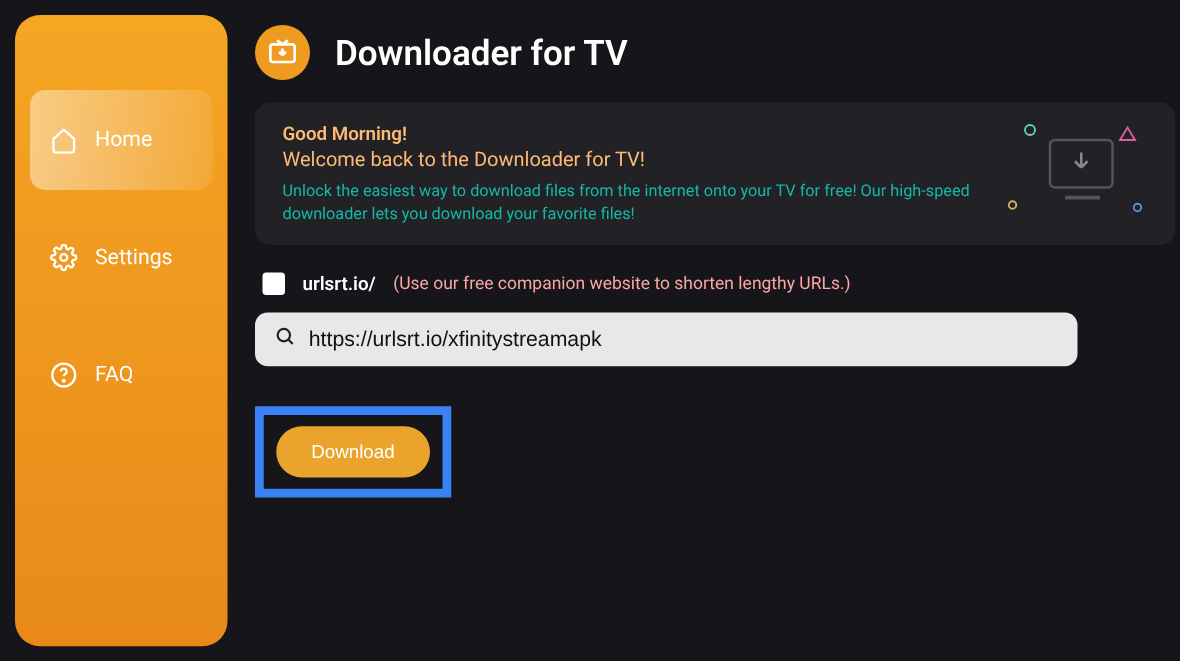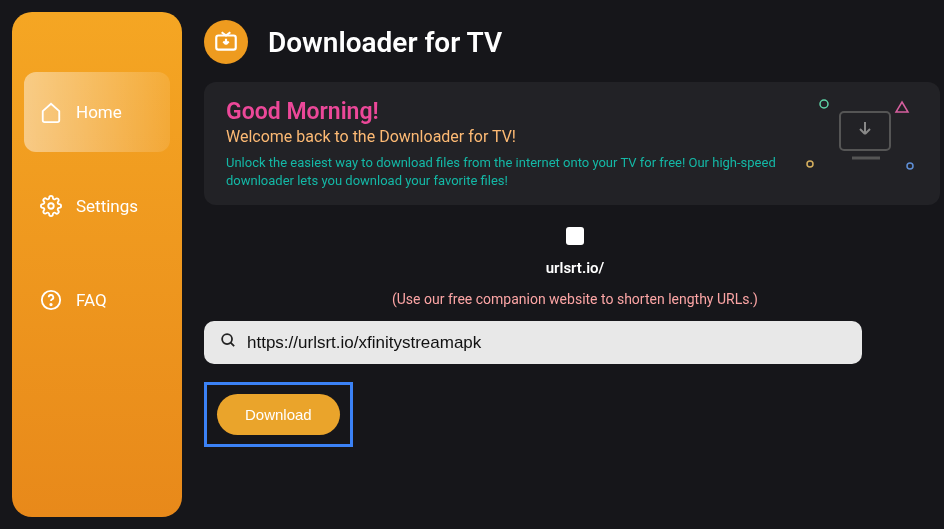--- a/index.html
+++ b/index.html
@@ -60,23 +60,23 @@
   color: #fff;
 }
 .welcome-card {
   background: #222226;
   border-radius: 12px;
   padding: 16px 22px;
   position: relative;
   overflow: hidden;
 }
 .greeting {
-  font-size: 23px;
+  font-size: 15px;
   font-weight: 600;
-  color: #ec4899;
+  color: #fdba74;
 }
 .welcome-sub {
   font-size: 16px;
   color: #fdba74;
   margin-top: 2px;
 }
 .welcome-desc {
   font-size: 13px;
   color: #14b8a6;
   margin-top: 8px;
@@ -89,21 +89,20 @@
   top: 12px;
   width: 120px;
   height: 88px;
 }
 .url-row {
   display: flex;
   align-items: center;
   gap: 14px;
   margin-top: 22px;
   padding-left: 6px;
-  flex-direction: column;
 }
 .checkbox {
   width: 18px;
   height: 18px;
   background: #fff;
   border-radius: 3px;
 }
 .url-label {
   font-size: 15px;
   font-weight: 600;
@@ -125,23 +124,23 @@
 }
 .search-box input {
   flex: 1;
   border: none;
   background: transparent;
   font-size: 17px;
   color: #111;
   outline: none;
 }
 .download-wrap {
-  margin-top: 18px;
+  margin-top: 32px;
   display: inline-block;
-  border: 3px solid #3b82f6;
+  border: 7px solid #3b82f6;
   padding: 9px 10px;
 }
 .download-btn {
   background: #eaa42b;
   color: #fff;
   border: none;
   border-radius: 22px;
   padding: 12px 28px;
   font-size: 15px;
   cursor: pointer;

